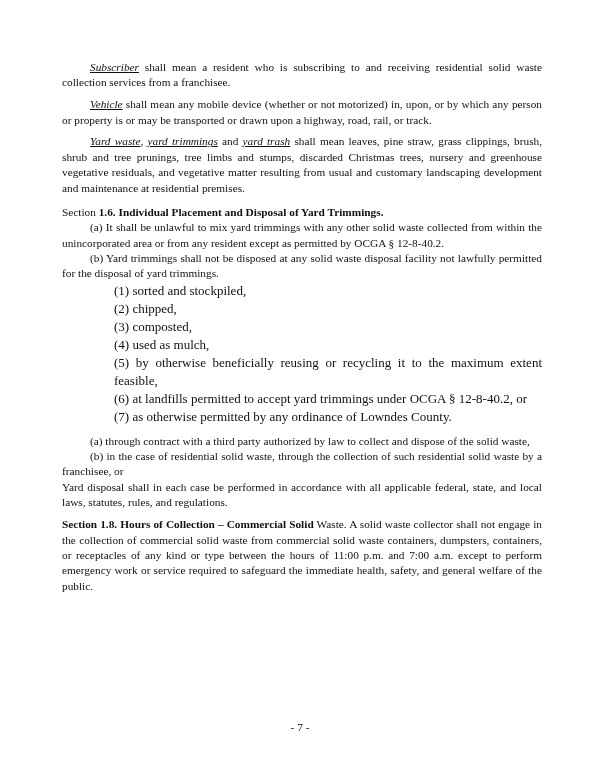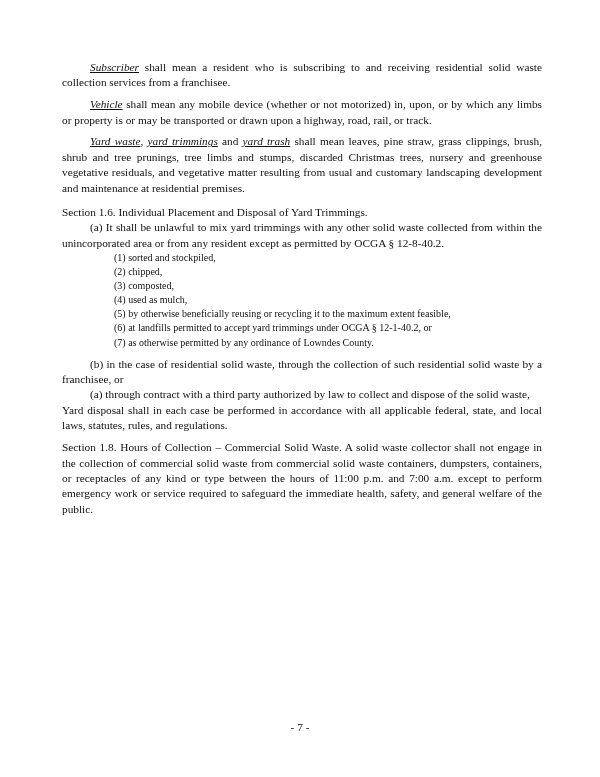--- a/index.html
+++ b/index.html
@@ -33,34 +33,34 @@
     text-indent: 28px;
   }
   p.tight {
     margin-bottom: 0;
   }
   .u-ital {
     font-style: italic;
     text-decoration: underline;
   }
   .bold {
-    font-weight: normal;
+    font-weight: bold;
   }
   .sec-head {
     margin-top: 9px;
   }
   .list {
     margin: 0;
     padding: 0;
     list-style: none;
   }
   .list li {
     margin: 0 0 0.5px 0;
     padding-left: 52px;
-    font-size: 10px;
+    font-size: 13px;
     line-height: 1.36;
   }
   .blockgap {
     height: 7px;
   }
   .footer {
     position: absolute;
     left: 0;
     right: 0;
     bottom: 44px;
@@ -72,43 +72,44 @@
 </head>
 <body>
 
 <div class="page">
 
   <div class="body-text">
 
     <p class="indent"><span class="u-ital">Subscriber</span><span> shall mean a resident who is subscribing to and receiving residential solid waste collection services from a franchisee.</span></p>
 
 
-    <p class="indent"><span class="u-ital">Vehicle</span><span> shall mean any mobile device (whether or not motorized) in, upon, or by which any limbs or property is or may be transported or drawn upon a highway, road, rail, or track.</span></p>
+    <p class="indent"><span class="u-ital">Vehicle</span><span> shall mean any mobile device (whether or not motorized) in, upon, or by which any person or property is or may be transported or drawn upon a highway, road, rail, or track.</span></p>
 
     <p class="indent"><span class="u-ital">Yard waste</span><span>, </span><span class="u-ital">yard trimmings</span><span> and </span><span class="u-ital">yard trash</span><span> shall mean leaves, pine straw, grass clippings, brush, shrub and tree prunings, tree limbs and stumps, discarded Christmas trees, nursery and greenhouse vegetative residuals, and vegetative matter resulting from usual and customary landscaping development and maintenance at residential premises.</span></p>
 
     <p class="tight sec-head"><span>Section </span><span class="bold">1.6. Individual Placement and Disposal of Yard Trimmings.</span></p>
 
     <p class="indent tight">(a) It shall be unlawful to mix yard trimmings with any other solid waste collected from within the unincorporated area or from any resident except as permitted by OCGA § 12-8-40.2.</p>
+    <p class="indent tight">(b) Yard trimmings shall not be disposed at any solid waste disposal facility not lawfully permitted for the disposal of yard trimmings.</p>
 
     <ul class="list">
       <li>(1) sorted and stockpiled,</li>
       <li>(2) chipped,</li>
       <li>(3) composted,</li>
       <li>(4) used as mulch,</li>
       <li>(5) by otherwise beneficially reusing or recycling it to the maximum extent feasible,</li>
-      <li>(6) at landfills permitted to accept yard trimmings under OCGA § 12-1-40.2, or</li>
+      <li>(6) at landfills permitted to accept yard trimmings under OCGA § 12-8-40.2, or</li>
       <li>(7) as otherwise permitted by any ordinance of Lowndes County.</li>
     </ul>
 
     <div class="blockgap"></div>
 
 
+    <p class="indent tight">(a) through contract with a third party authorized by law to collect and dispose of the solid waste,</p>
     <p class="indent tight">(b) in the case of residential solid waste, through the collection of such residential solid waste by a franchisee, or</p>
-    <p class="indent tight">(a) through contract with a third party authorized by law to collect and dispose of the solid waste,</p>
     <p class="tight">Yard disposal shall in each case be performed in accordance with all applicable federal, state, and local laws, statutes, rules, and regulations.</p>
 
     <div class="blockgap"></div>
 
     <p class="tight"><span class="bold">Section 1.8. Hours of Collection – Commercial Solid</span><span> Waste. A solid waste collector shall not engage in the collection of commercial solid waste from commercial solid waste containers, dumpsters, containers, or receptacles of any kind or type between the hours of 11:00 p.m. and 7:00 a.m. except to perform emergency work or service required to safeguard the immediate health, safety, and general welfare of the public.</span></p>
 
   </div>
 
   <div class="footer">- 7 -</div>
 

